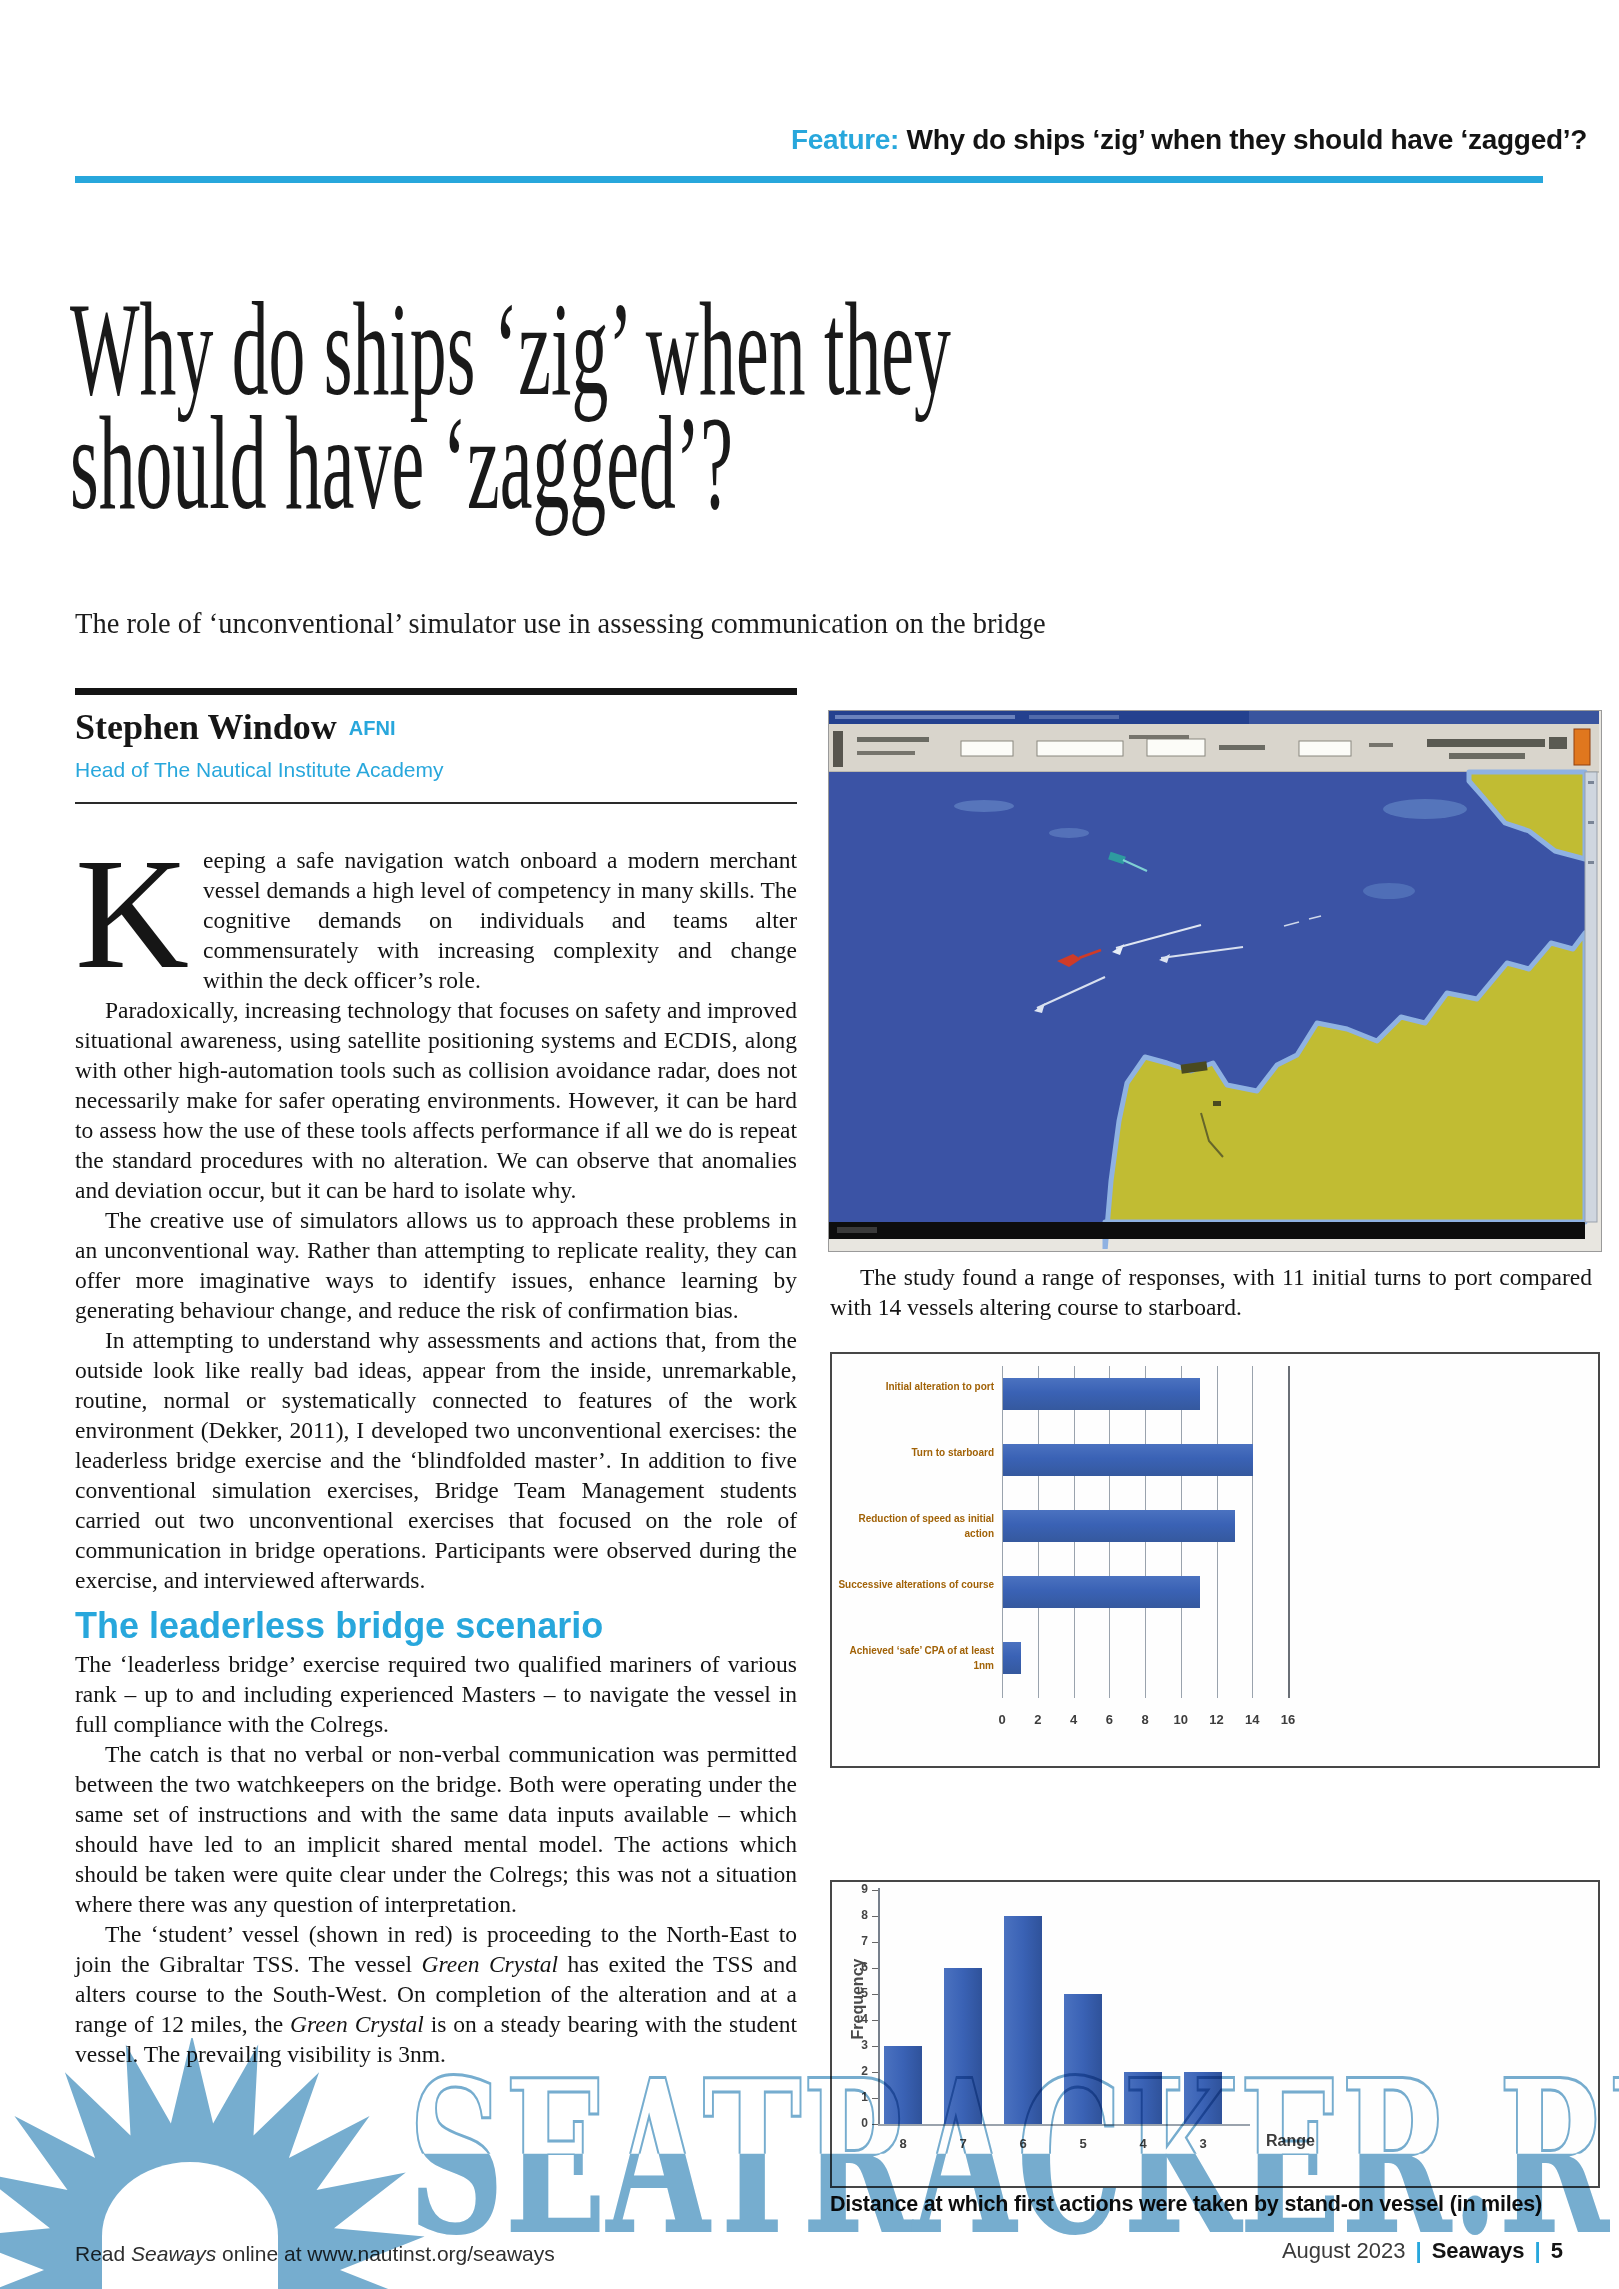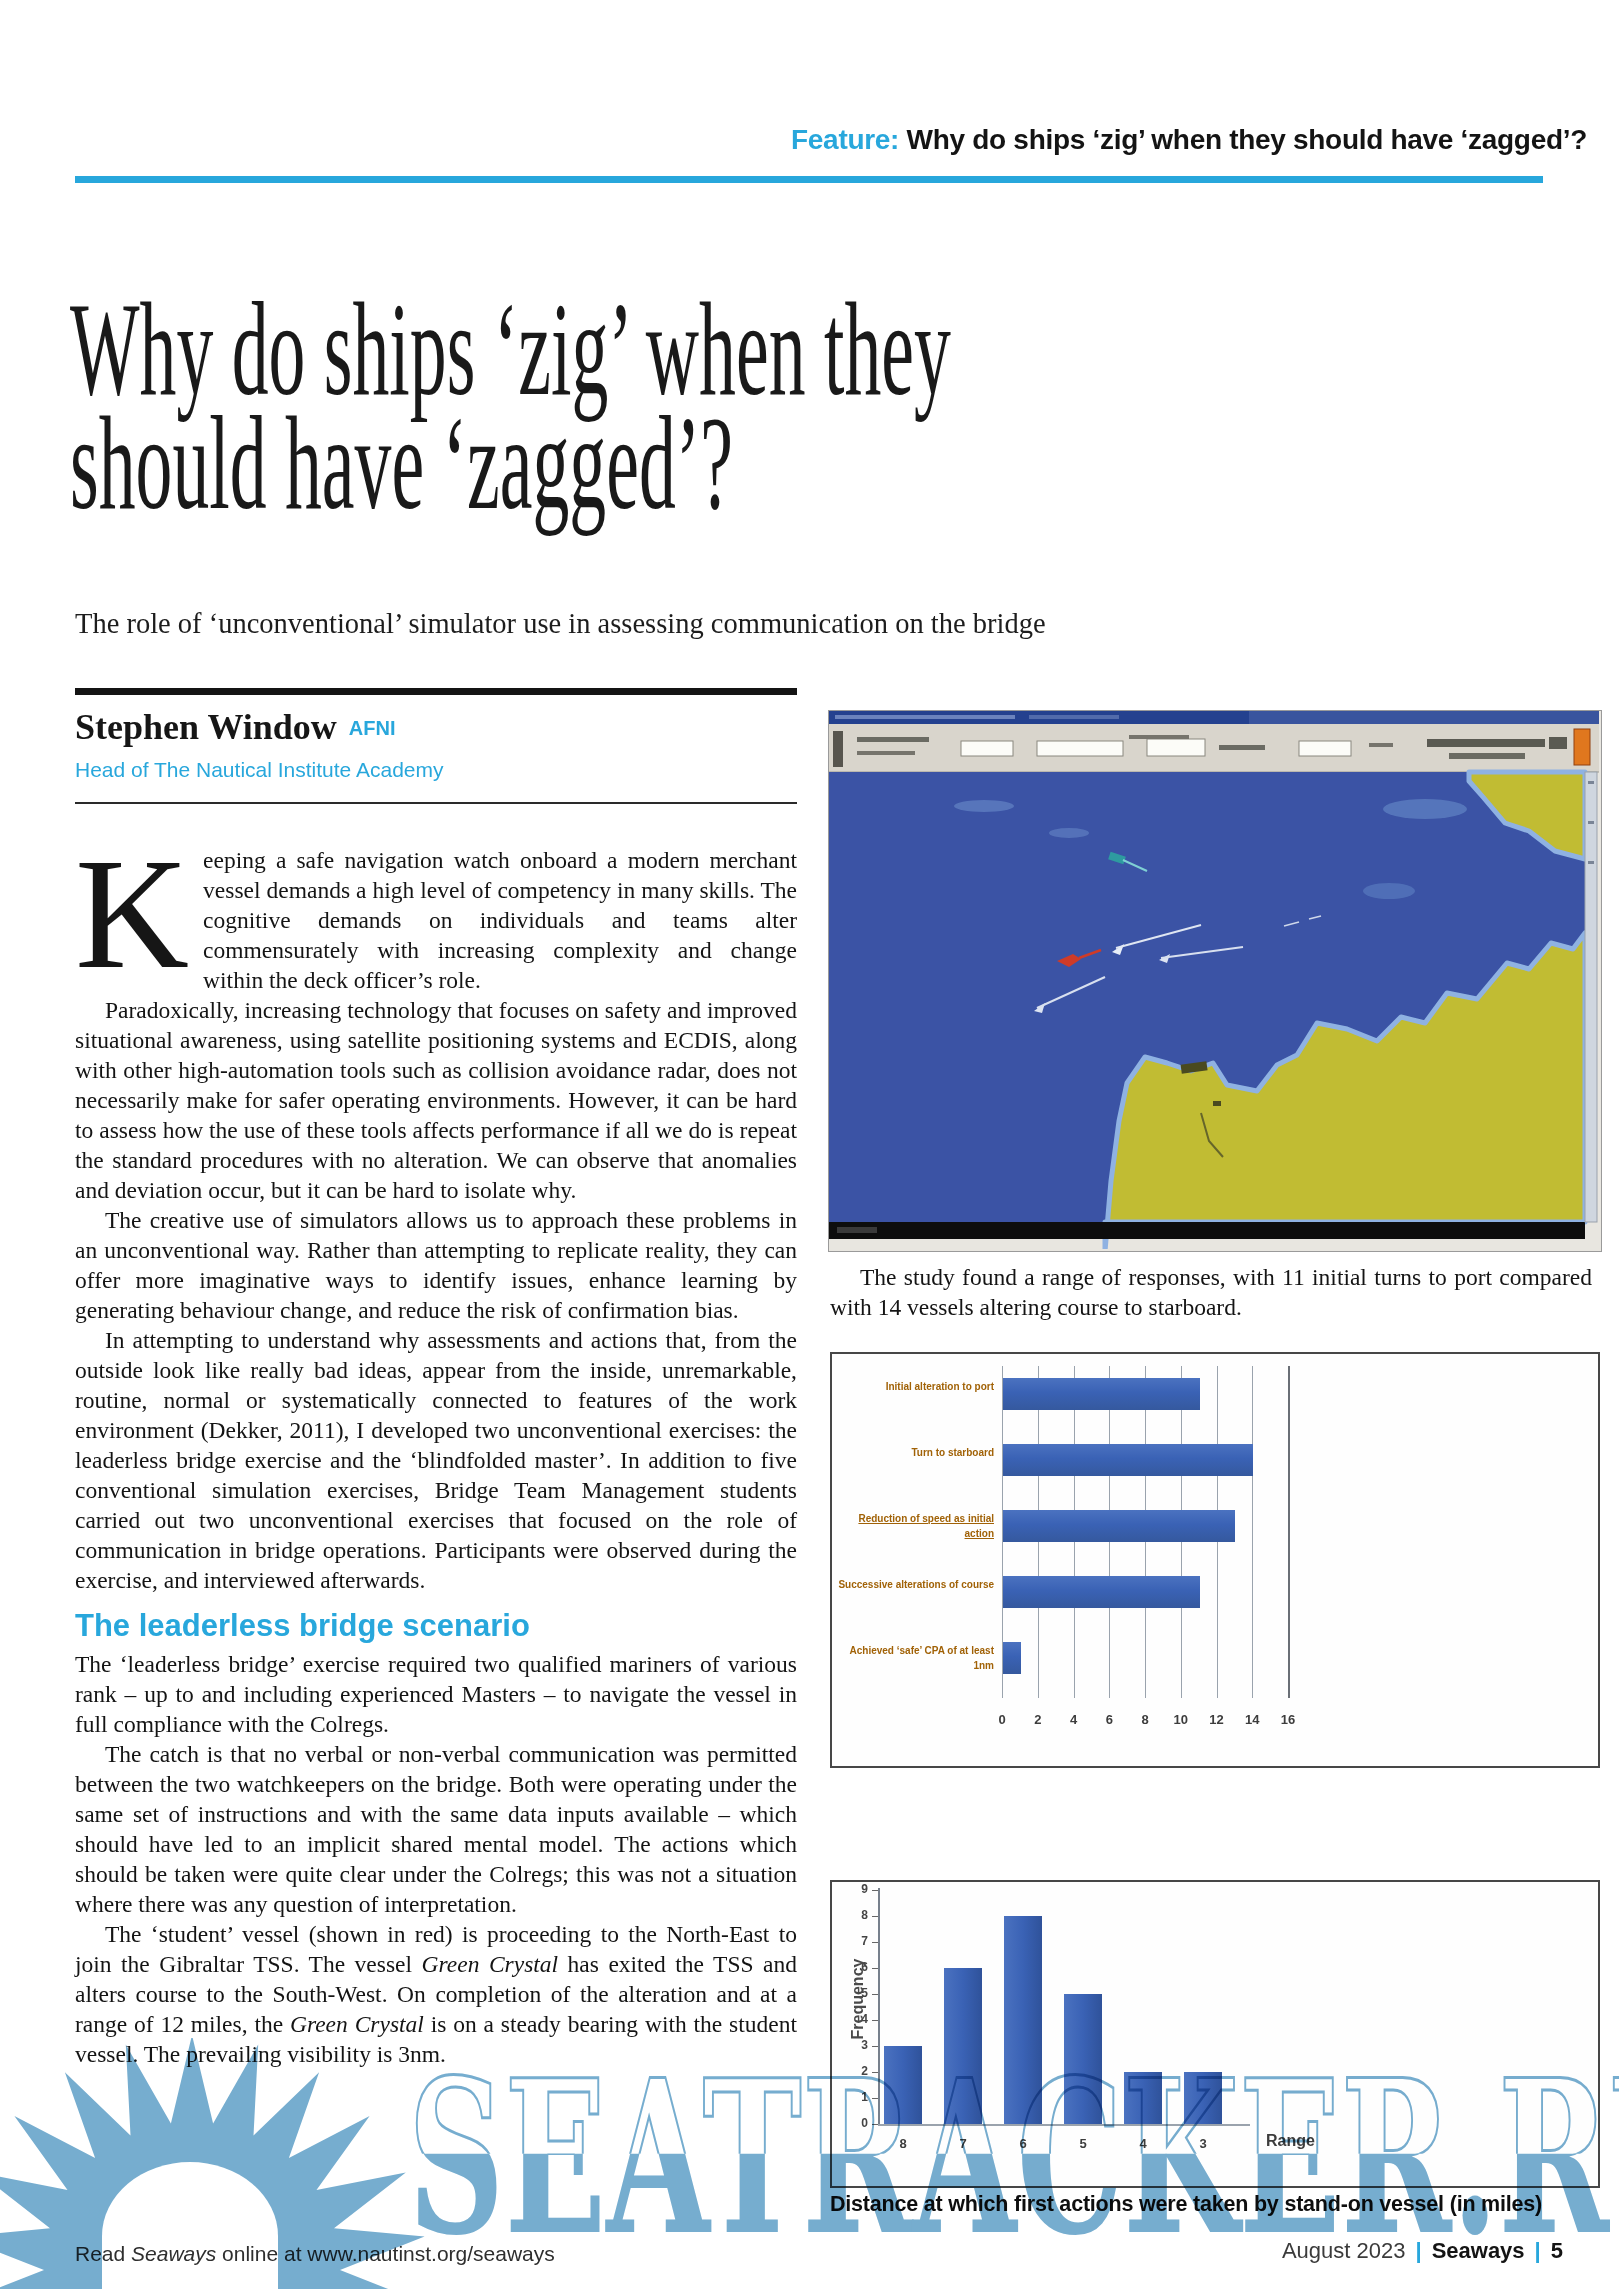--- a/index.html
+++ b/index.html
@@ -31,21 +31,21 @@
 
   
   .col-left{position:absolute;left:75px;top:845px;width:722px;
             font-family:"Liberation Serif",serif;font-size:23.5px;line-height:30px;
             color:#141414;text-align:justify;}
   .col-left p{margin:0;}
   .col-left p.indent{text-indent:30px;}
   .dropcap{float:left;font-family:"Liberation Serif",serif;font-size:158px;line-height:0.75;
            margin:10px 14px 2px 0;color:#161616;}
   .section-heading{margin:16px 0 8px 0;font-family:"Liberation Sans",sans-serif;
-                   font-weight:bold;font-size:31px;color:#28a7dc;text-align:left;}
+                   font-weight:bold;font-size:36px;color:#28a7dc;text-align:left;}
 
   
   .sim-frame{position:absolute;left:828px;top:710px;width:772px;height:540px;margin:0;
              border:1px solid #9a9a9a;background:#e8e6e0;}
   .caption{position:absolute;left:830px;width:762px;margin:0;
            font-family:"Liberation Serif",serif;font-size:23.5px;line-height:30px;
            color:#141414;text-indent:30px;text-align:justify;}
   .caption1{top:1262px;}
   .caption2{top:1782px;}
   .chart-frame{position:absolute;background:#fefefe;border:2px solid #474747;}
@@ -207,21 +207,21 @@
       <div class="tick-x" style="left: 368.5px; top: 358px;">12</div>
       <div class="grid-v" style="left: 420.25px; top: 12px; height: 332px;"></div>
       <div class="tick-x" style="left: 404.25px; top: 358px;">14</div>
       <div class="grid-v" style="left: 456px; top: 12px; height: 332px;"></div>
       <div class="tick-x" style="left: 440px; top: 358px;">16</div>
       <div class="plot-edge" style="left: 456px; top: 12px; height: 332px;"></div>
       <div class="cat-label" style="left: 2px; top: 25px;">Initial alteration to port</div>
       <div class="hbar" style="left: 171px; top: 24px; width: 196.625px; height: 32px; background: linear-gradient(rgb(75, 114, 192) 0%, rgb(58, 98, 181) 45%, rgb(53, 89, 158) 100%);"></div>
       <div class="cat-label" style="left: 2px; top: 91px;">Turn to starboard</div>
       <div class="hbar" style="left: 171px; top: 90px; width: 250.25px; height: 32px; background: linear-gradient(rgb(75, 114, 192) 0%, rgb(58, 98, 181) 45%, rgb(53, 89, 158) 100%);"></div>
-      <div class="cat-label" style="left: 2px; top: 157px; text-decoration: underline;">Reduction of speed as initial action</div>
+      <div class="cat-label" style="left: 2px; top: 157px;">Reduction of speed as initial action</div>
       <div class="hbar" style="left: 171px; top: 156px; width: 232.375px; height: 32px; background: linear-gradient(rgb(75, 114, 192) 0%, rgb(58, 98, 181) 45%, rgb(53, 89, 158) 100%);"></div>
       <div class="cat-label" style="left: 2px; top: 223px;">Successive alterations of course</div>
       <div class="hbar" style="left: 171px; top: 222px; width: 196.625px; height: 32px; background: linear-gradient(rgb(75, 114, 192) 0%, rgb(58, 98, 181) 45%, rgb(53, 89, 158) 100%);"></div>
       <div class="cat-label" style="left: 2px; top: 289px;">Achieved ‘safe’ CPA of at least 1nm</div>
       <div class="hbar" style="left: 171px; top: 288px; width: 17.875px; height: 32px; background: linear-gradient(rgb(75, 114, 192) 0%, rgb(58, 98, 181) 45%, rgb(53, 89, 158) 100%);"></div>
     </div>
 
 
   <div id="chart2" class="chart-frame">
       <div class="axis-v" style="left: 46px; top: 6px; height: 238px;"></div>

